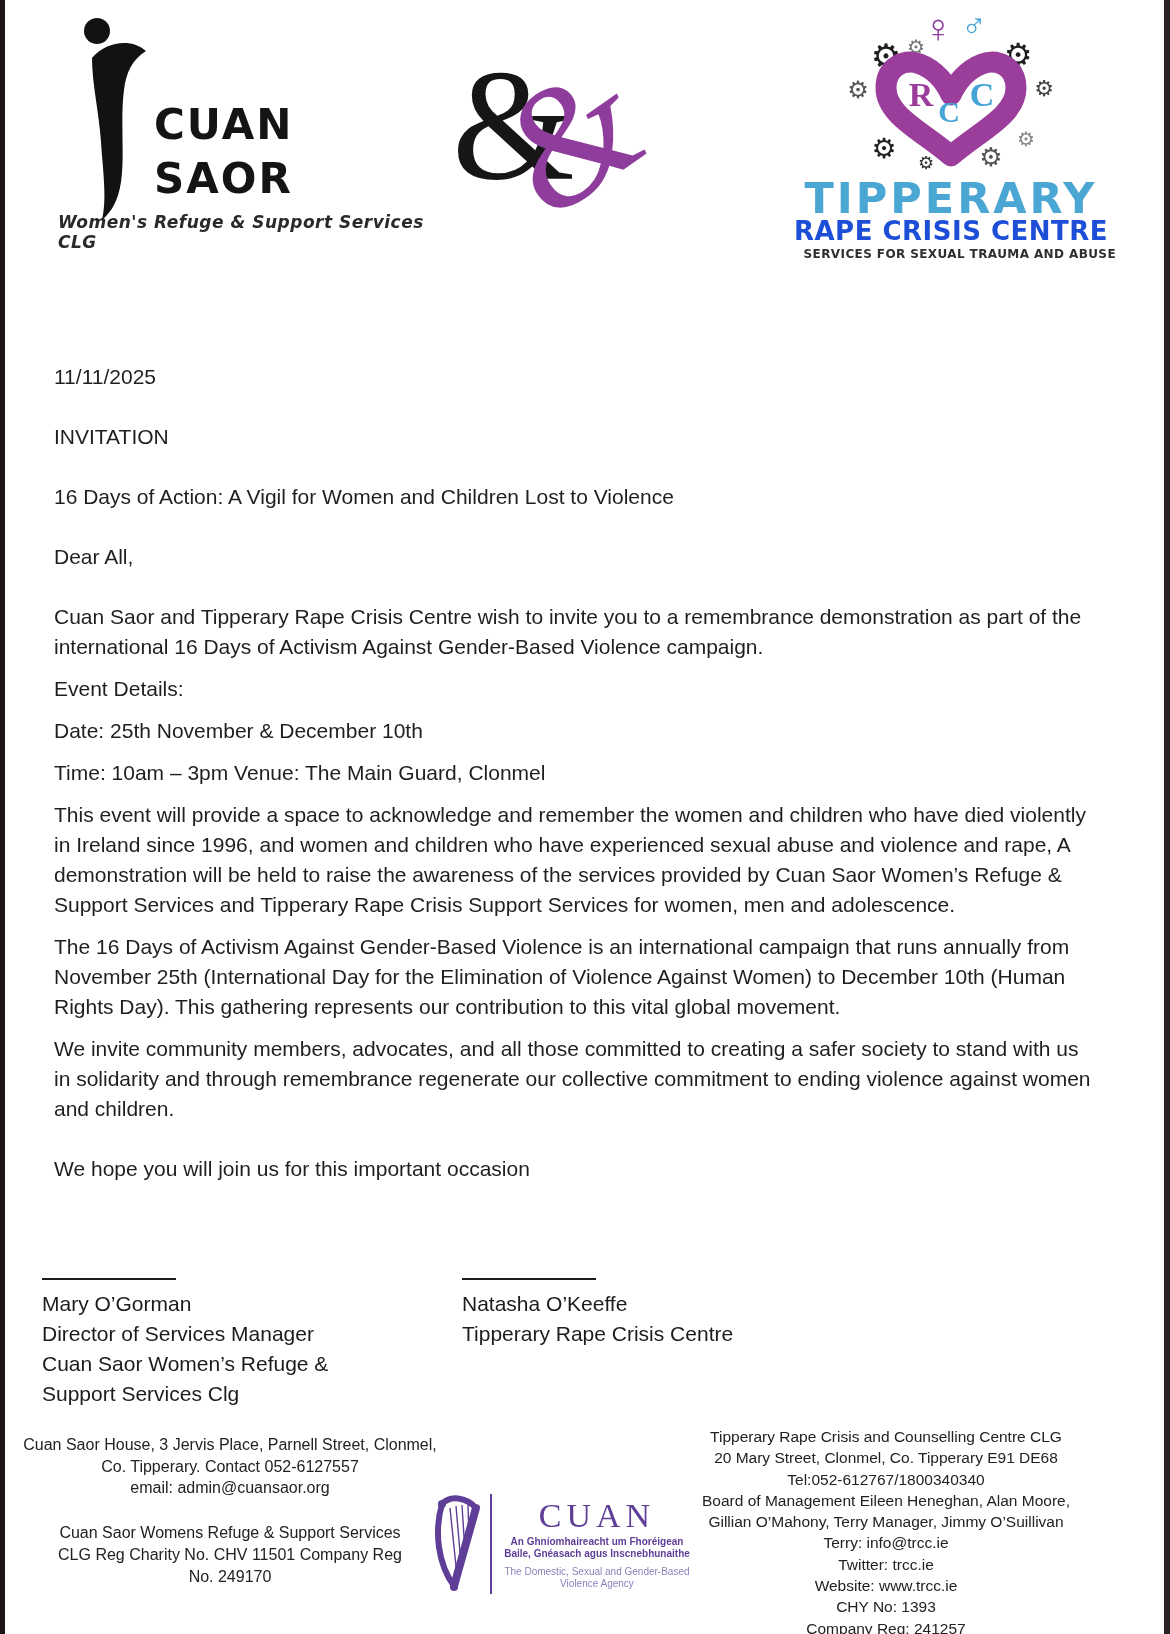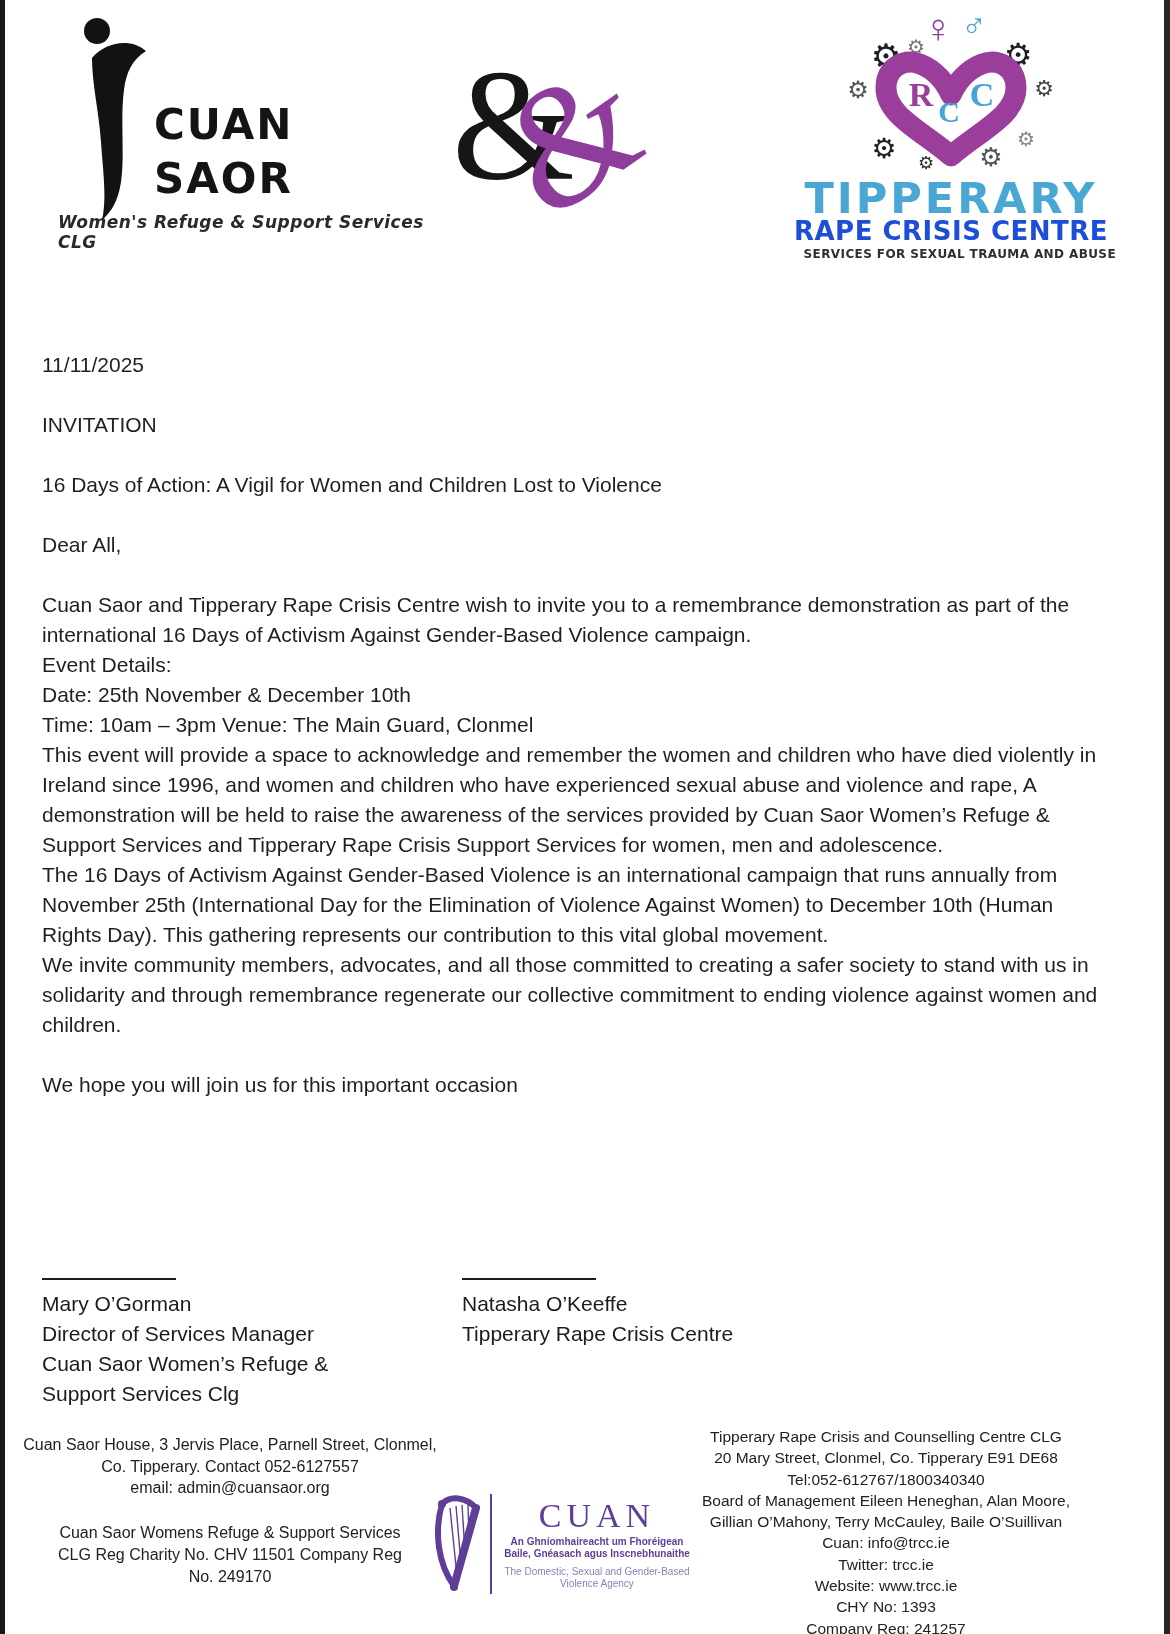--- a/index.html
+++ b/index.html
@@ -27,21 +27,21 @@
   .trcc-logo{position:absolute;left:786px;top:6px;width:330px;text-align:center;}
   .trcc-title{font-family:"DejaVu Sans",sans-serif;font-weight:800;font-size:43px;line-height:40px;
               letter-spacing:3px;color:#4aa7d4;}
   .trcc-sub{font-family:"DejaVu Sans",sans-serif;font-weight:800;font-size:26px;line-height:27px;
             letter-spacing:.5px;color:#1d4ed8;}
   .trcc-tag{font-family:"DejaVu Sans",sans-serif;font-weight:700;font-size:12px;line-height:14px;
             letter-spacing:.4px;color:#2f2f2f;margin-top:2px;text-align:right;}
 
   
   .letter{position:absolute;left:42px;top:350px;width:1068px;font-size:21px;line-height:30px;color:#1f1f1f;}
-  .letter p{margin:0;}
+  .letter p{margin:12px;}
   .letter p.gap{margin-bottom:30px;}
   .letter p.closing{margin-top:30px;}
 
   
   .signatures{position:absolute;left:42px;top:1278px;width:1068px;display:flex;font-size:21px;line-height:30px;}
   .sig-col-left{width:420px;}
   .sig-col-right{margin-left:0;}
   .sig-line{width:134px;border-top:2px solid #1c1c1c;margin:0 0 9px 0;height:0;}
 
   
@@ -172,20 +172,20 @@
       <div class="f-agency-irish">An Ghníomhaireacht um Fhoréigean Baile, Gnéasach agus Inscnebhunaithe</div>
       <div class="f-agency-english">The Domestic, Sexual and Gender-Based Violence Agency</div>
     </div>
   </div>
 
   <div class="f-trcc">
     <div>Tipperary Rape Crisis and Counselling Centre CLG</div>
     <div>20 Mary Street, Clonmel, Co. Tipperary E91 DE68</div>
     <div>Tel:052-612767/1800340340</div>
     <div>Board of Management Eileen Heneghan, Alan Moore,</div>
-    <div>Gillian O’Mahony, Terry McCauley, Baile O’Suillivan</div>
-    <div>Cuan: info@trcc.ie</div>
+    <div>Gillian O’Mahony, Terry Manager, Jimmy O’Suillivan</div>
+    <div>Terry: info@trcc.ie</div>
     <div>Twitter: trcc.ie</div>
     <div>Website: www.trcc.ie</div>
     <div>CHY No: 1393</div>
     <div>Company Reg: 241257</div>
   </div>
 </div>
 
 </body></html>

